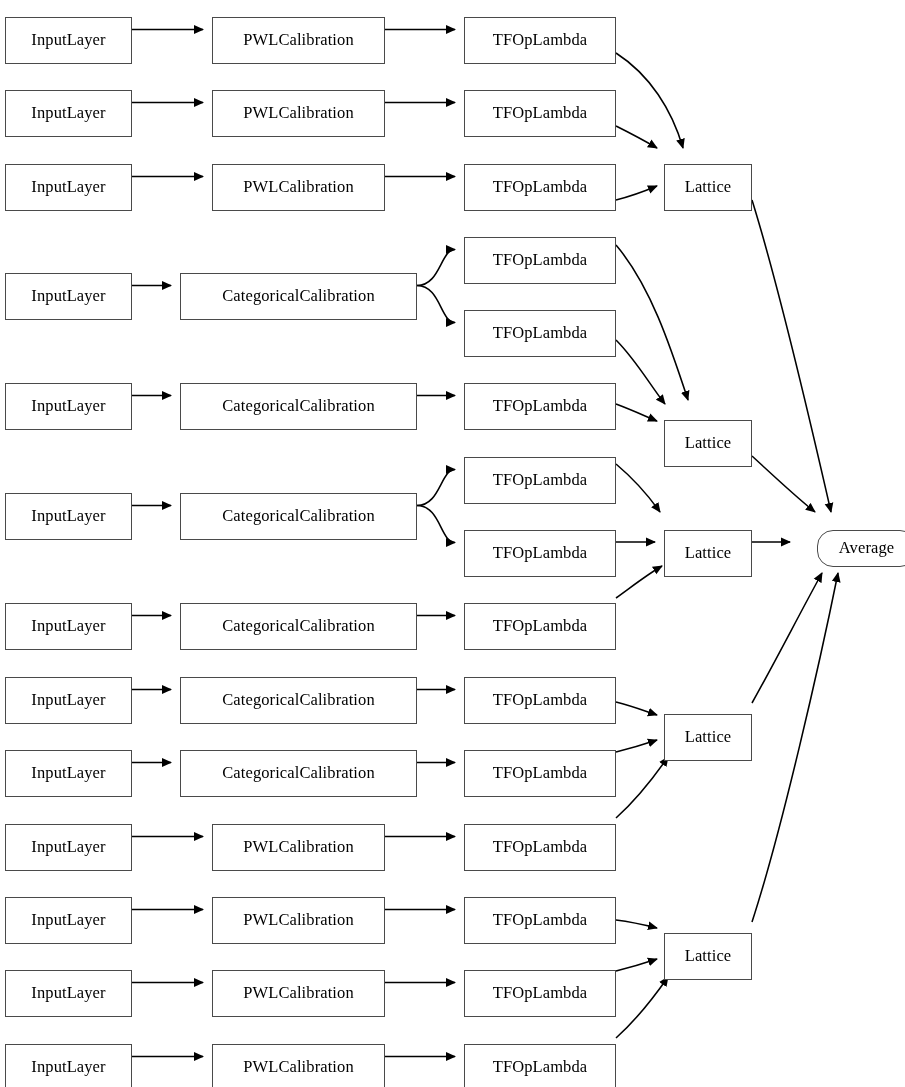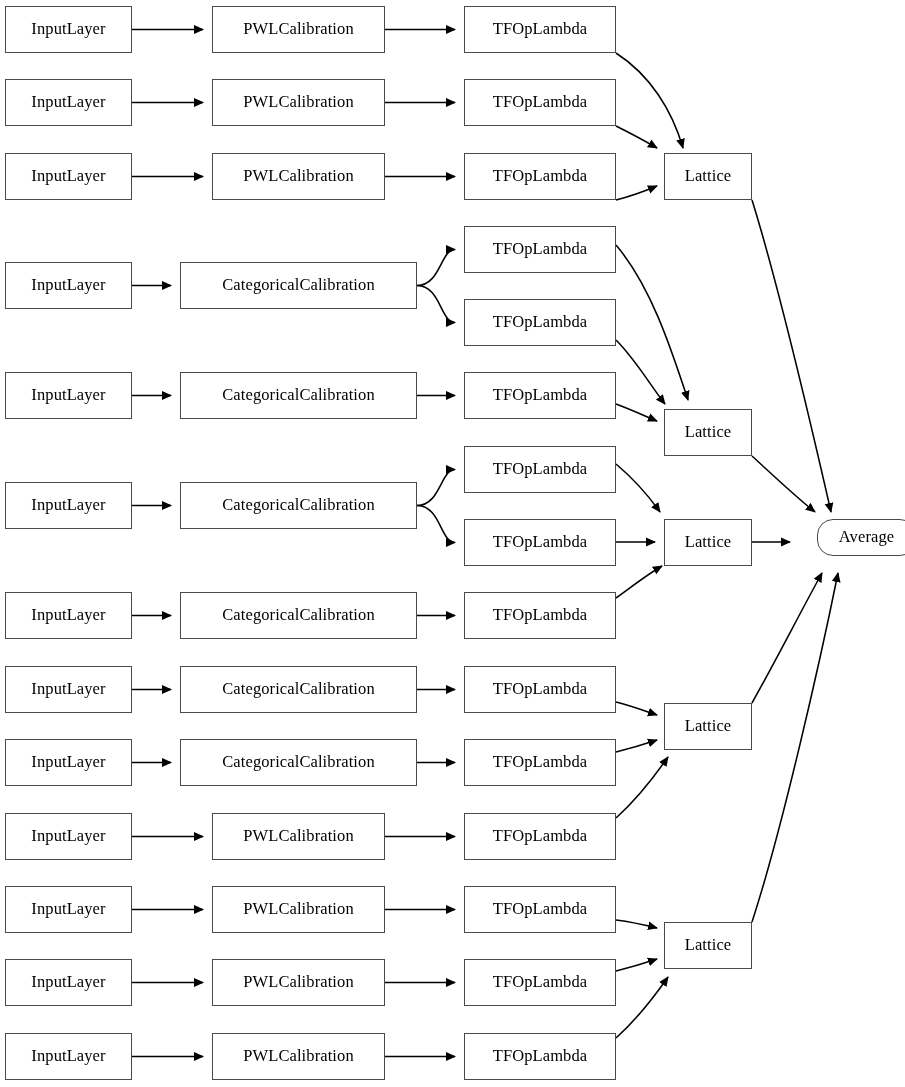--- a/index.html
+++ b/index.html
@@ -29,20 +29,21 @@
     background: #ffffff;
     border: 1.6px solid #4a4a4a;
     display: flex;
     align-items: center;
     justify-content: center;
     color: #000000;
     font-size: 16.5px;
     line-height: 1;
     letter-spacing: 0.1px;
     white-space: nowrap;
+    margin-top: 11px;
   }
   .node-label {
     display: block;
   }
 </style>
 </head>
 <body>
 
 <div id="canvas">
   <svg id="edge-layer" viewBox="0 0 905 1087" width="905" height="1087" xmlns="http://www.w3.org/2000/svg">

